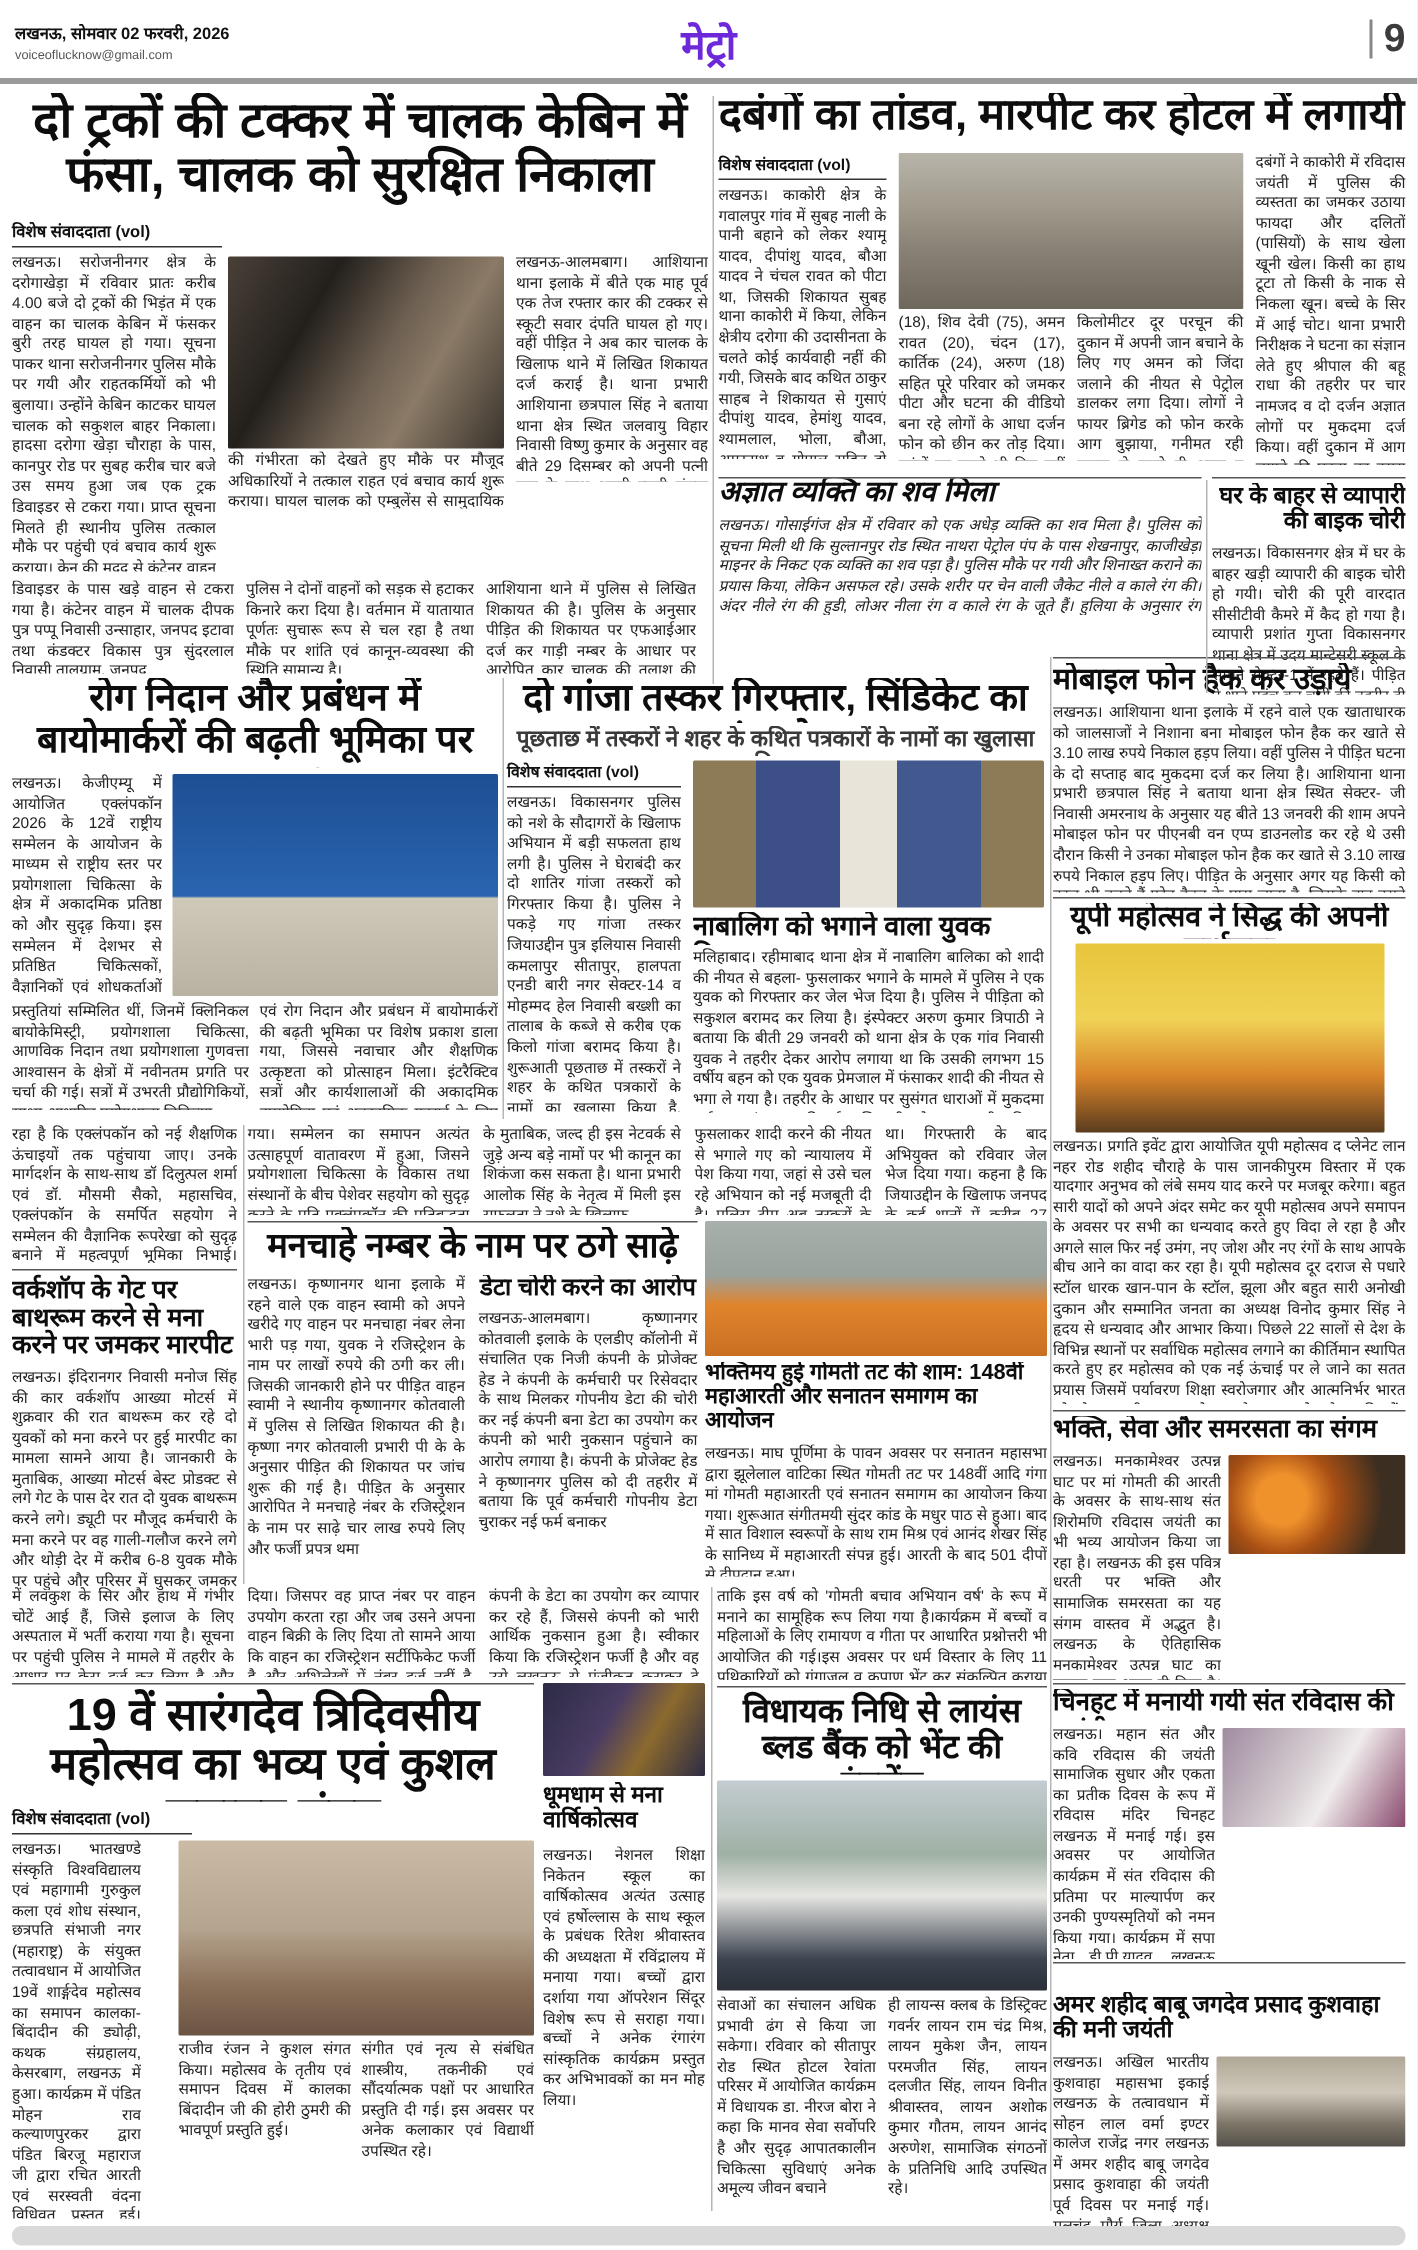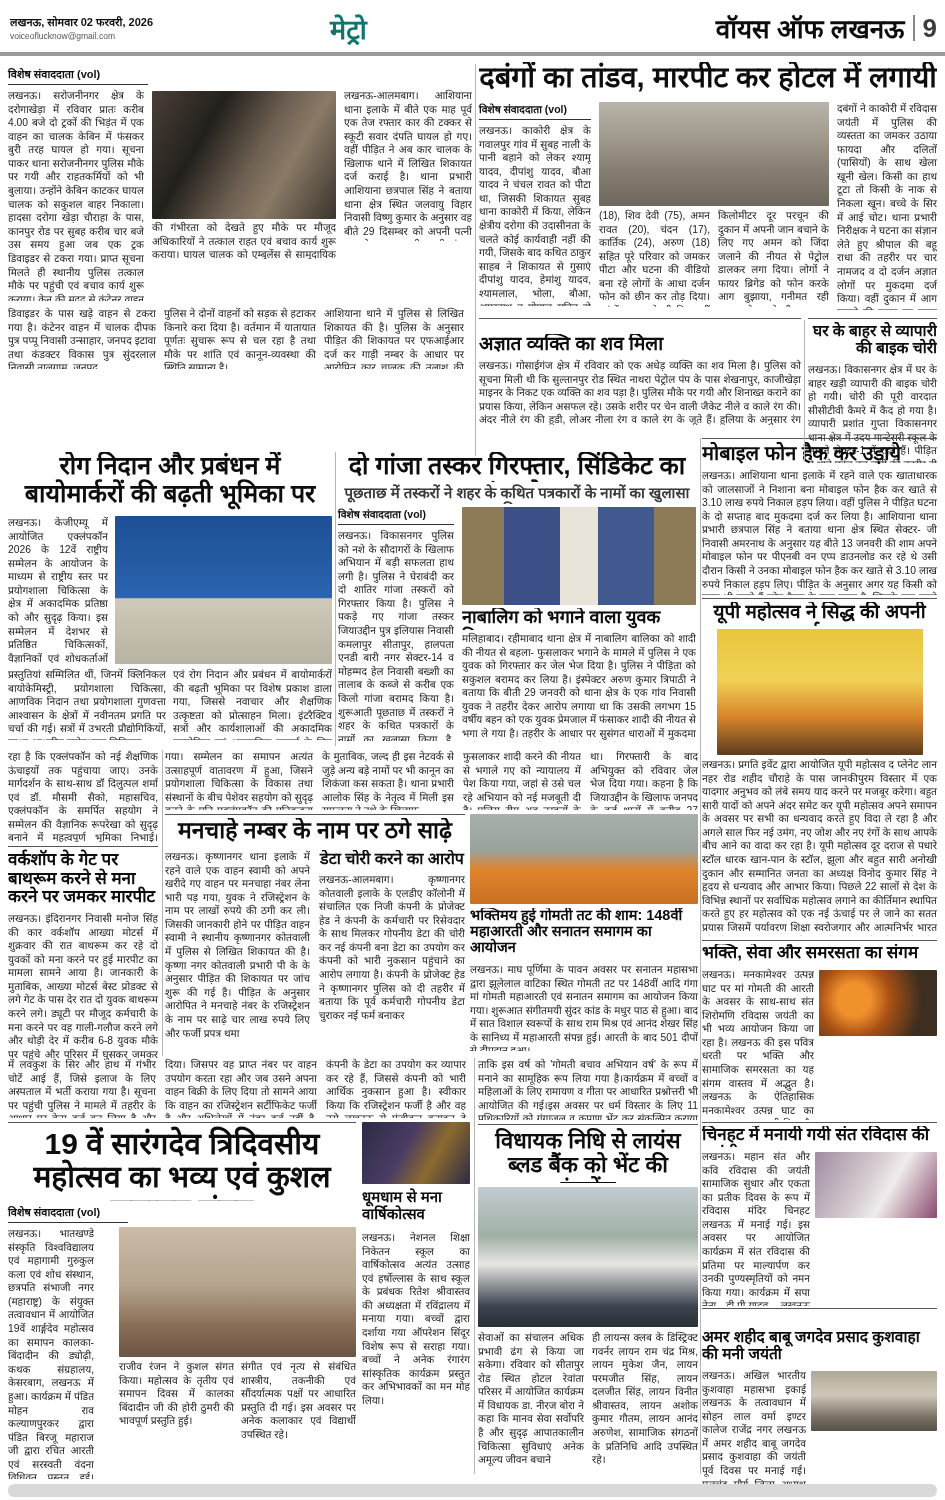--- a/index.html
+++ b/index.html
@@ -32,30 +32,30 @@
 </head>
 <body>
 
 <div class="page">
 
   <div class="abs" style="left:0;top:0;width:945px;height:56px;">
     <div class="abs" style="left:10px;top:14px;width:220px;">
       <div style="font-weight:bold;font-size:11px;color:#111;">लखनऊ, सोमवार 02 फरवरी, 2026</div>
       <div style="font-size:8.5px;color:#555;margin-top:2px;">voiceoflucknow@gmail.com</div>
     </div>
-    <div class="abs" style="left:330px;top:10px;width:285px;font-size:27px;font-weight:800;color:#0f766e;">मेट्रो</div>
+    <div class="abs" style="left:330px;top:10px;width:285px;text-align:center;font-size:27px;font-weight:800;color:#6d28d9;">मेट्रो</div>
     <div class="abs" style="right:8px;top:10px;display:flex;align-items:center;">
-      <div style="font-size:26px;font-weight:800;color:#0d0d0d;">वॉयस ऑफ लखनऊ</div>
       <div style="width:2px;height:26px;background:#888;margin:0 8px;"></div>
       <div style="font-size:26px;font-weight:800;color:#3c3c3c;">9</div>
     </div>
     <div class="abs" style="left:0;top:52px;width:945px;height:4px;background:#9a9a9a;"></div>
   </div>
 
   <div class="abs" style="left:8px;top:62px;width:464px;height:394px;">
+    <div class="hl center" style="font-size:33px;height:80px;">दो ट्रकों की टक्कर में चालक केबिन में फंसा, चालक को सुरक्षित निकाला</div>
     <div class="byline" style="width:140px;margin-top:4px;">विशेष संवाददाता (vol)</div>
     <div class="cols" style="gap:8px;margin-top:2px;height:212px;">
       <div class="bt" style="width:136px;height:212px;">लखनऊ। सरोजनीनगर क्षेत्र के दरोगाखेड़ा में रविवार प्रातः करीब 4.00 बजे दो ट्रकों की भिड़ंत में एक वाहन का चालक केबिन में फंसकर बुरी तरह घायल हो गया। सूचना पाकर थाना सरोजनीनगर पुलिस मौके पर गयी और राहतकर्मियों को भी बुलाया। उन्होंने केबिन काटकर घायल चालक को सकुशल बाहर निकाला। हादसा दरोगा खेड़ा चौराहा के पास, कानपुर रोड पर सुबह करीब चार बजे उस समय हुआ जब एक ट्रक डिवाइडर से टकरा गया। प्राप्त सूचना मिलते ही स्थानीय पुलिस तत्काल मौके पर पहुंची एवं बचाव कार्य शुरू कराया। क्रेन की मदद से कंटेनर वाहन को सीधा कराया गया।</div>
       <div style="width:184px;">
         <div class="photo ph-truck" style="width:184px;height:128px;margin:2px 0;"></div>
         <div class="bt" style="height:38px;">की गंभीरता को देखते हुए मौके पर मौजूद अधिकारियों ने तत्काल राहत एवं बचाव कार्य शुरू कराया। घायल चालक को एम्बुलेंस से सामुदायिक स्वास्थ्य केंद्र, सरोजनीनगर उपचार हेतु भेजा गया।</div>
       </div>
       <div style="width:128px;">
         <div class="bt" style="height:152px;">लखनऊ-आलमबाग। आशियाना थाना इलाके में बीते एक माह पूर्व एक तेज रफ्तार कार की टक्कर से स्कूटी सवार दंपति घायल हो गए। वहीं पीड़ित ने अब कार चालक के खिलाफ थाने में लिखित शिकायत दर्ज कराई है। थाना प्रभारी आशियाना छत्रपाल सिंह ने बताया थाना क्षेत्र स्थित जलवायु विहार निवासी विष्णु कुमार के अनुसार वह बीते 29 दिसम्बर को अपनी पत्नी उमा के साथ अपनी स्कूटी संख्या यूपी 32 द 6875 से कहीं जा रहे थे। इसी दौरान तेज रफ्तार में आ रही कार संख्या यूपी 32 जेड 136 ने उनकी स्कूटी में पीछे से टक्कर मार दी। इस दुर्घटना में वह और उनकी पत्नी दोनों ही घायल हो गए थे। उन्होंने अपना व पत्नी का इलाज निजी अस्पताल में कराया।</div>
       </div>
@@ -78,21 +78,21 @@
         <div class="photo ph-hotel" style="width:230px;height:104px;"></div>
         <div class="cols" style="gap:8px;margin-top:3px;">
           <div class="bt" style="width:111px;height:98px;">(18), शिव देवी (75), अमन रावत (20), चंदन (17), कार्तिक (24), अरुण (18) सहित पूरे परिवार को जमकर पीटा और घटना की वीडियो बना रहे लोगों के आधा दर्जन फोन को छीन कर तोड़ दिया। दबंगों का इससे भी दिल नहीं भरा तो गांव से दो</div>
           <div class="bt" style="width:111px;height:98px;">किलोमीटर दूर परचून की दुकान में अपनी जान बचाने के लिए गए अमन को जिंदा जलाने की नीयत से पेट्रोल डालकर लगा दिया। लोगों ने फायर ब्रिगेड को फोन करके आग बुझाया, गनीमत रही दुकान से पहले ही अमन व दुकानदार भाग लिया था।</div>
         </div>
       </div>
       <div class="bt" style="width:100px;height:208px;">दबंगों ने काकोरी में रविदास जयंती में पुलिस की व्यस्तता का जमकर उठाया फायदा और दलितों (पासियों) के साथ खेला खूनी खेल। किसी का हाथ टूटा तो किसी के नाक से निकला खून। बच्चे के सिर में आई चोट। थाना प्रभारी निरीक्षक ने घटना का संज्ञान लेते हुए श्रीपाल की बहू राधा की तहरीर पर चार नामजद व दो दर्जन अज्ञात लोगों पर मुकदमा दर्ज किया। वहीं दुकान में आग लगाने की घटना का दूसरा आगजनी का मुकदमा दर्ज किया गया है। तीन आरोपितों को हिरासत में लेकर पूछताछ की जा रही है। अन्य को पकड़ने के लिए टीम गठित की गयी है।</div>
     </div>
   </div>
 
-  <div class="abs topline" style="left:479px;top:318px;width:322px;height:96px;padding-top:15px;">
+  <div class="abs topline" style="left:479px;top:318px;width:322px;height:96px;padding-top:0;font-style:italic;">
     <div class="hl" style="font-size:19px;height:23px;text-align:left;">अज्ञात व्यक्ति का शव मिला</div>
     <div class="bt" style="height:66px;margin-top:2px;">लखनऊ। गोसाईगंज क्षेत्र में रविवार को एक अधेड़ व्यक्ति का शव मिला है। पुलिस को सूचना मिली थी कि सुल्तानपुर रोड स्थित नाथरा पेट्रोल पंप के पास शेखनापुर, काजीखेड़ा माइनर के निकट एक व्यक्ति का शव पड़ा है। पुलिस मौके पर गयी और शिनाख्त कराने का प्रयास किया, लेकिन असफल रहे। उसके शरीर पर चेन वाली जैकेट नीले व काले रंग की। अंदर नीले रंग की हुडी, लोअर नीला रंग व काले रंग के जूते हैं। हुलिया के अनुसार रंग सांवला, शरीर इकहरा, आंख, नाक, कान सामान्य है। लंबाई लगभग 5 फीट 6 इंच, बाल अधपके दाहिने हाथ पर गुदा हुआ है। हाथ पर गोपीचंद्र साहू मां, बाएं हाथ पर काले रंग से गुदा हुआ है मंगल सिंह ठाकुर। मृतक की अनुमानित आयु लगभग 45 वर्ष प्रतीत हो रही है। नाम व पता अज्ञात है। उस व्यक्ति की शिनाख्त कराए जाने का प्रयास जारी है।</div>
   </div>
 
   <div class="abs topline" style="left:808px;top:318px;width:129px;height:146px;padding-top:3px;">
     <div class="hl" style="font-size:15.5px;height:38px;text-align:right;">घर के बाहर से व्यापारी की बाइक चोरी</div>
     <div class="bt" style="height:100px;margin-top:3px;">लखनऊ। विकासनगर क्षेत्र में घर के बाहर खड़ी व्यापारी की बाइक चोरी हो गयी। चोरी की पूरी वारदात सीसीटीवी कैमरे में कैद हो गया है। व्यापारी प्रशांत गुप्ता विकासनगर थाना क्षेत्र में उदय मान्टेसरी स्कूल के सामने सेक्टर-1 में रहते हैं। पीड़ित ने थाने पहुंच कर चोरी की तहरीर दी है।</div>
   </div>
 
   <div class="abs" style="left:8px;top:452px;width:324px;height:294px;">

